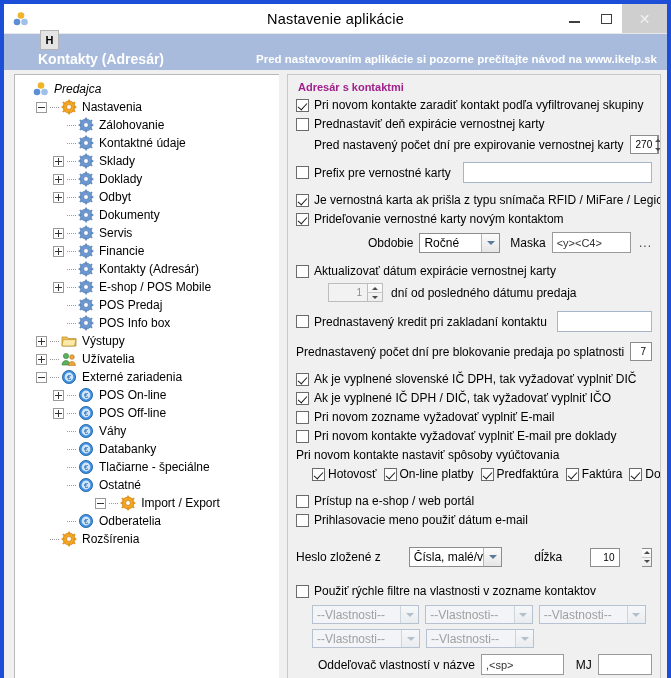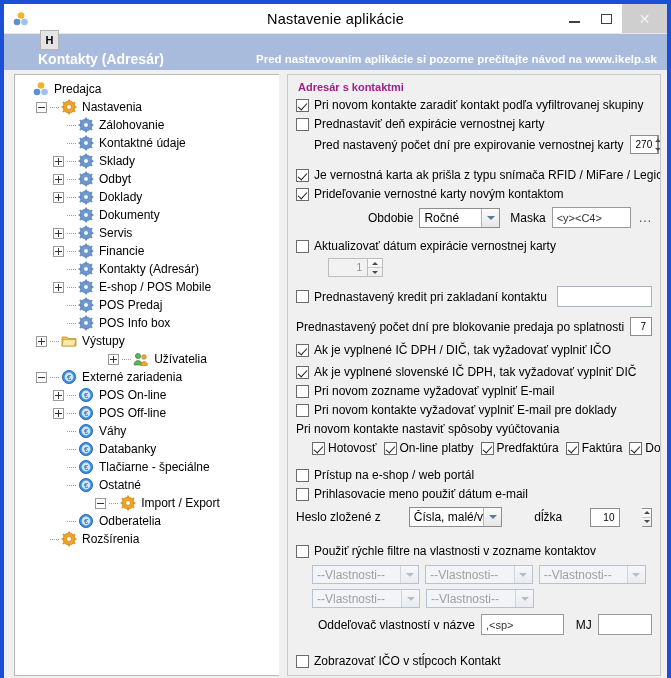--- a/index.html
+++ b/index.html
@@ -213,21 +213,21 @@
 
   <div class="headerbar">
     <div class="header-left">Kontakty (Adresár)</div>
     <div class="header-right">Pred nastavovaním aplikácie si pozorne prečítajte návod na www.ikelp.sk</div>
   </div>
 
   <div class="body">
 
     <div class="treewrap">
       <div class="tree" id="tree">
-          <div class="tnode" style="padding-left: 0px;">
+          <div class="tnode" style="padding-left: 0px; font-style: italic;">
             <span class="nospace"></span>
             <span class="ico">
               <svg class="icosvg" width="16" height="16" viewBox="0 0 16 16">
                 <circle cx="4" cy="11" r="3.3" fill="#5b8fd6"></circle>
                 <circle cx="11.5" cy="11" r="3.3" fill="#9fc0e8"></circle>
                 <circle cx="8" cy="4.5" r="3.3" fill="#f0b429"></circle>
               </svg>
             </span>
             <span class="tlabel">Predajca</span>
           </div>
@@ -335,44 +335,44 @@
                   <rect x="7.2" y="12.4" width="1.7" height="3"></rect>
                   <rect x="0.6" y="7.2" width="3" height="1.7"></rect>
                   <rect x="12.4" y="7.2" width="3" height="1.7"></rect>
                   <rect x="2.1" y="2.6" width="1.7" height="3" transform="rotate(-45 2.9 4.1)"></rect>
                   <rect x="12.2" y="10.4" width="1.7" height="3" transform="rotate(-45 13 11.9)"></rect>
                   <rect x="12.2" y="2.6" width="1.7" height="3" transform="rotate(45 13 4.1)"></rect>
                   <rect x="2.1" y="10.4" width="1.7" height="3" transform="rotate(45 2.9 11.9)"></rect>
                 </g>
               </svg>
             </span>
+            <span class="tlabel">Doklady</span>
+          </div>
+          <div class="tnode" style="padding-left: 34px;">
+            <span class="exp plus"></span>
+            <span class="dots"></span>
+            <span class="ico">
+              <svg class="icosvg" width="16" height="16" viewBox="0 0 16 16">
+                <g fill="#6f9ad1" stroke="#3f6ba5" stroke-width=".6">
+                  <circle cx="8" cy="8" r="6"></circle>
+                </g>
+                <circle cx="8" cy="8" r="2.4" fill="#ffffff" stroke="#3f6ba5" stroke-width=".6"></circle>
+                <g fill="#5b89c4">
+                  <rect x="7.2" y="0.6" width="1.7" height="3"></rect>
+                  <rect x="7.2" y="12.4" width="1.7" height="3"></rect>
+                  <rect x="0.6" y="7.2" width="3" height="1.7"></rect>
+                  <rect x="12.4" y="7.2" width="3" height="1.7"></rect>
+                  <rect x="2.1" y="2.6" width="1.7" height="3" transform="rotate(-45 2.9 4.1)"></rect>
+                  <rect x="12.2" y="10.4" width="1.7" height="3" transform="rotate(-45 13 11.9)"></rect>
+                  <rect x="12.2" y="2.6" width="1.7" height="3" transform="rotate(45 13 4.1)"></rect>
+                  <rect x="2.1" y="10.4" width="1.7" height="3" transform="rotate(45 2.9 11.9)"></rect>
+                </g>
+              </svg>
+            </span>
             <span class="tlabel">Odbyt</span>
-          </div>
-          <div class="tnode" style="padding-left: 34px;">
-            <span class="exp plus"></span>
-            <span class="dots"></span>
-            <span class="ico">
-              <svg class="icosvg" width="16" height="16" viewBox="0 0 16 16">
-                <g fill="#6f9ad1" stroke="#3f6ba5" stroke-width=".6">
-                  <circle cx="8" cy="8" r="6"></circle>
-                </g>
-                <circle cx="8" cy="8" r="2.4" fill="#ffffff" stroke="#3f6ba5" stroke-width=".6"></circle>
-                <g fill="#5b89c4">
-                  <rect x="7.2" y="0.6" width="1.7" height="3"></rect>
-                  <rect x="7.2" y="12.4" width="1.7" height="3"></rect>
-                  <rect x="0.6" y="7.2" width="3" height="1.7"></rect>
-                  <rect x="12.4" y="7.2" width="3" height="1.7"></rect>
-                  <rect x="2.1" y="2.6" width="1.7" height="3" transform="rotate(-45 2.9 4.1)"></rect>
-                  <rect x="12.2" y="10.4" width="1.7" height="3" transform="rotate(-45 13 11.9)"></rect>
-                  <rect x="12.2" y="2.6" width="1.7" height="3" transform="rotate(45 13 4.1)"></rect>
-                  <rect x="2.1" y="10.4" width="1.7" height="3" transform="rotate(45 2.9 11.9)"></rect>
-                </g>
-              </svg>
-            </span>
-            <span class="tlabel">Doklady</span>
           </div>
           <div class="tnode" style="padding-left: 34px;">
             <span class="nospace"></span>
             <span class="dots"></span>
             <span class="ico">
               <svg class="icosvg" width="16" height="16" viewBox="0 0 16 16">
                 <g fill="#6f9ad1" stroke="#3f6ba5" stroke-width=".6">
                   <circle cx="8" cy="8" r="6"></circle>
                 </g>
                 <circle cx="8" cy="8" r="2.4" fill="#ffffff" stroke="#3f6ba5" stroke-width=".6"></circle>
@@ -532,21 +532,21 @@
             <span class="exp plus"></span>
             <span class="dots"></span>
             <span class="ico">
               <svg class="icosvg" width="16" height="16" viewBox="0 0 16 16">
                 <path d="M1 4h5l1.4 1.6H15V13H1z" fill="#f3c65a" stroke="#b08419" stroke-width=".7"></path>
                 <path d="M2.2 6.6H15L13.4 13H1z" fill="#fde9a8" stroke="#b08419" stroke-width=".6"></path>
               </svg>
             </span>
             <span class="tlabel">Výstupy</span>
           </div>
-          <div class="tnode" style="padding-left: 17px; justify-content: center;">
+          <div class="tnode" style="padding-left: 17px;">
             <span class="exp plus"></span>
             <span class="dots"></span>
             <span class="ico">
               <svg class="icosvg" width="16" height="16" viewBox="0 0 16 16">
                 <circle cx="5" cy="5" r="2.6" fill="#5fb15f" stroke="#2f7a2f" stroke-width=".6"></circle>
                 <path d="M1 14c0-2.8 1.8-4.4 4-4.4s4 1.6 4 4.4z" fill="#5fb15f" stroke="#2f7a2f" stroke-width=".6"></path>
                 <circle cx="11" cy="6" r="2.3" fill="#f0a73a" stroke="#a96f12" stroke-width=".6"></circle>
                 <path d="M7.6 14.4c0-2.4 1.5-3.8 3.4-3.8s3.4 1.4 3.4 3.8z" fill="#f0a73a" stroke="#a96f12" stroke-width=".6"></path>
               </svg>
             </span>
@@ -712,20 +712,25 @@
           <span class="lbl indent">Pred nastavený počet dní pre expirovanie vernostnej karty</span>
           <span class="num" style="width:46px;margin-left:6px;">270</span>
           <span class="spin">
               <i></i>
               <i></i>
             </span>
         </div>
 
         <div class="vgap3"></div>
 
+        <div class="row" style="margin-top:3px;">
+          <span class="cb"></span>
+          <span class="lbl">Prefix pre vernostné karty</span>
+          <span class="txt" style="width:196px;height:21px;margin-left:12px;"></span>
+        </div>
 
         <div class="vgap3"></div>
 
         <div class="row" style="margin-top:3px;">
           <span class="cb on"></span>
           <span class="lbl">Je vernostná karta ak prišla z typu snímača  RFID / MiFare / Legic</span>
         </div>
 
         <div class="row">
           <span class="cb on"></span>
@@ -749,46 +754,47 @@
           <span class="cb"></span>
           <span class="lbl">Aktualizovať dátum expirácie vernostnej karty</span>
         </div>
 
         <div class="row" style="margin-top:3px;">
           <span class="num dis" style="width:40px;margin-left:32px;">1</span>
           <span class="spin dis">
               <i></i>
               <i></i>
             </span>
+          <span class="lbl" style="margin-left:8px;">dní od posledného dátumu predaja</span>
         </div>
 
         <div class="vgap3"></div>
 
         <div class="row" style="margin-top:4px;">
           <span class="cb"></span>
           <span class="lbl">Prednastavený kredit pri zakladaní kontaktu</span>
           <span class="txt" style="width:122px;height:21px;margin-left:10px;"></span>
         </div>
 
         <div class="vgap3"></div>
 
         <div class="row" style="margin-top:5px;">
           <span class="lbl">Prednastavený počet dní pre blokovanie predaja po splatnosti</span>
           <span class="num" style="width:40px;margin-left:6px;">7</span>
         </div>
 
         <div class="vgap3"></div>
 
+        <div class="row" style="margin-top:4px;">
+          <span class="cb on"></span>
+          <span class="lbl">Ak je vyplnené slovenské IČ DPH, tak vyžadovať vyplniť DIČ</span>
+        </div>
         <div class="row">
           <span class="cb on"></span>
           <span class="lbl">Ak je vyplnené IČ DPH / DIČ, tak vyžadovať vyplniť IČO</span>
-        </div>
-        <div class="row" style="margin-top:4px;">
-          <span class="cb on"></span>
-          <span class="lbl">Ak je vyplnené slovenské IČ DPH, tak vyžadovať vyplniť DIČ</span>
         </div>
         <div class="row">
           <span class="cb"></span>
           <span class="lbl">Pri novom zozname vyžadovať vyplniť E-mail</span>
         </div>
         <div class="row">
           <span class="cb"></span>
           <span class="lbl">Pri novom kontakte vyžadovať vyplniť E-mail pre doklady</span>
         </div>
 
@@ -823,21 +829,21 @@
 
         <div class="row" style="margin-top:4px;">
           <span class="cb"></span>
           <span class="lbl">Prístup na e-shop / web portál</span>
         </div>
         <div class="row">
           <span class="cb"></span>
           <span class="lbl">Prihlasovacie meno použiť dátum e-mail</span>
         </div>
 
-        <div class="row" style="margin-top:4px;gap:22px;">
+        <div class="row" style="margin-top:18px;gap:22px;">
           <span class="lbl">Heslo zložené z</span>
           <span class="sel" style="width:150px;margin-left:6px;">
             <span class="selval">Čísla, malé/veľké písmená, od</span>
             <span class="arr"></span>
           </span>
           <span class="lbl" style="margin-left:10px;">dĺžka</span>
           <span class="num" style="width:42px;margin-left:6px;">10</span>
           <span class="spin">
               <i></i>
               <i></i>

